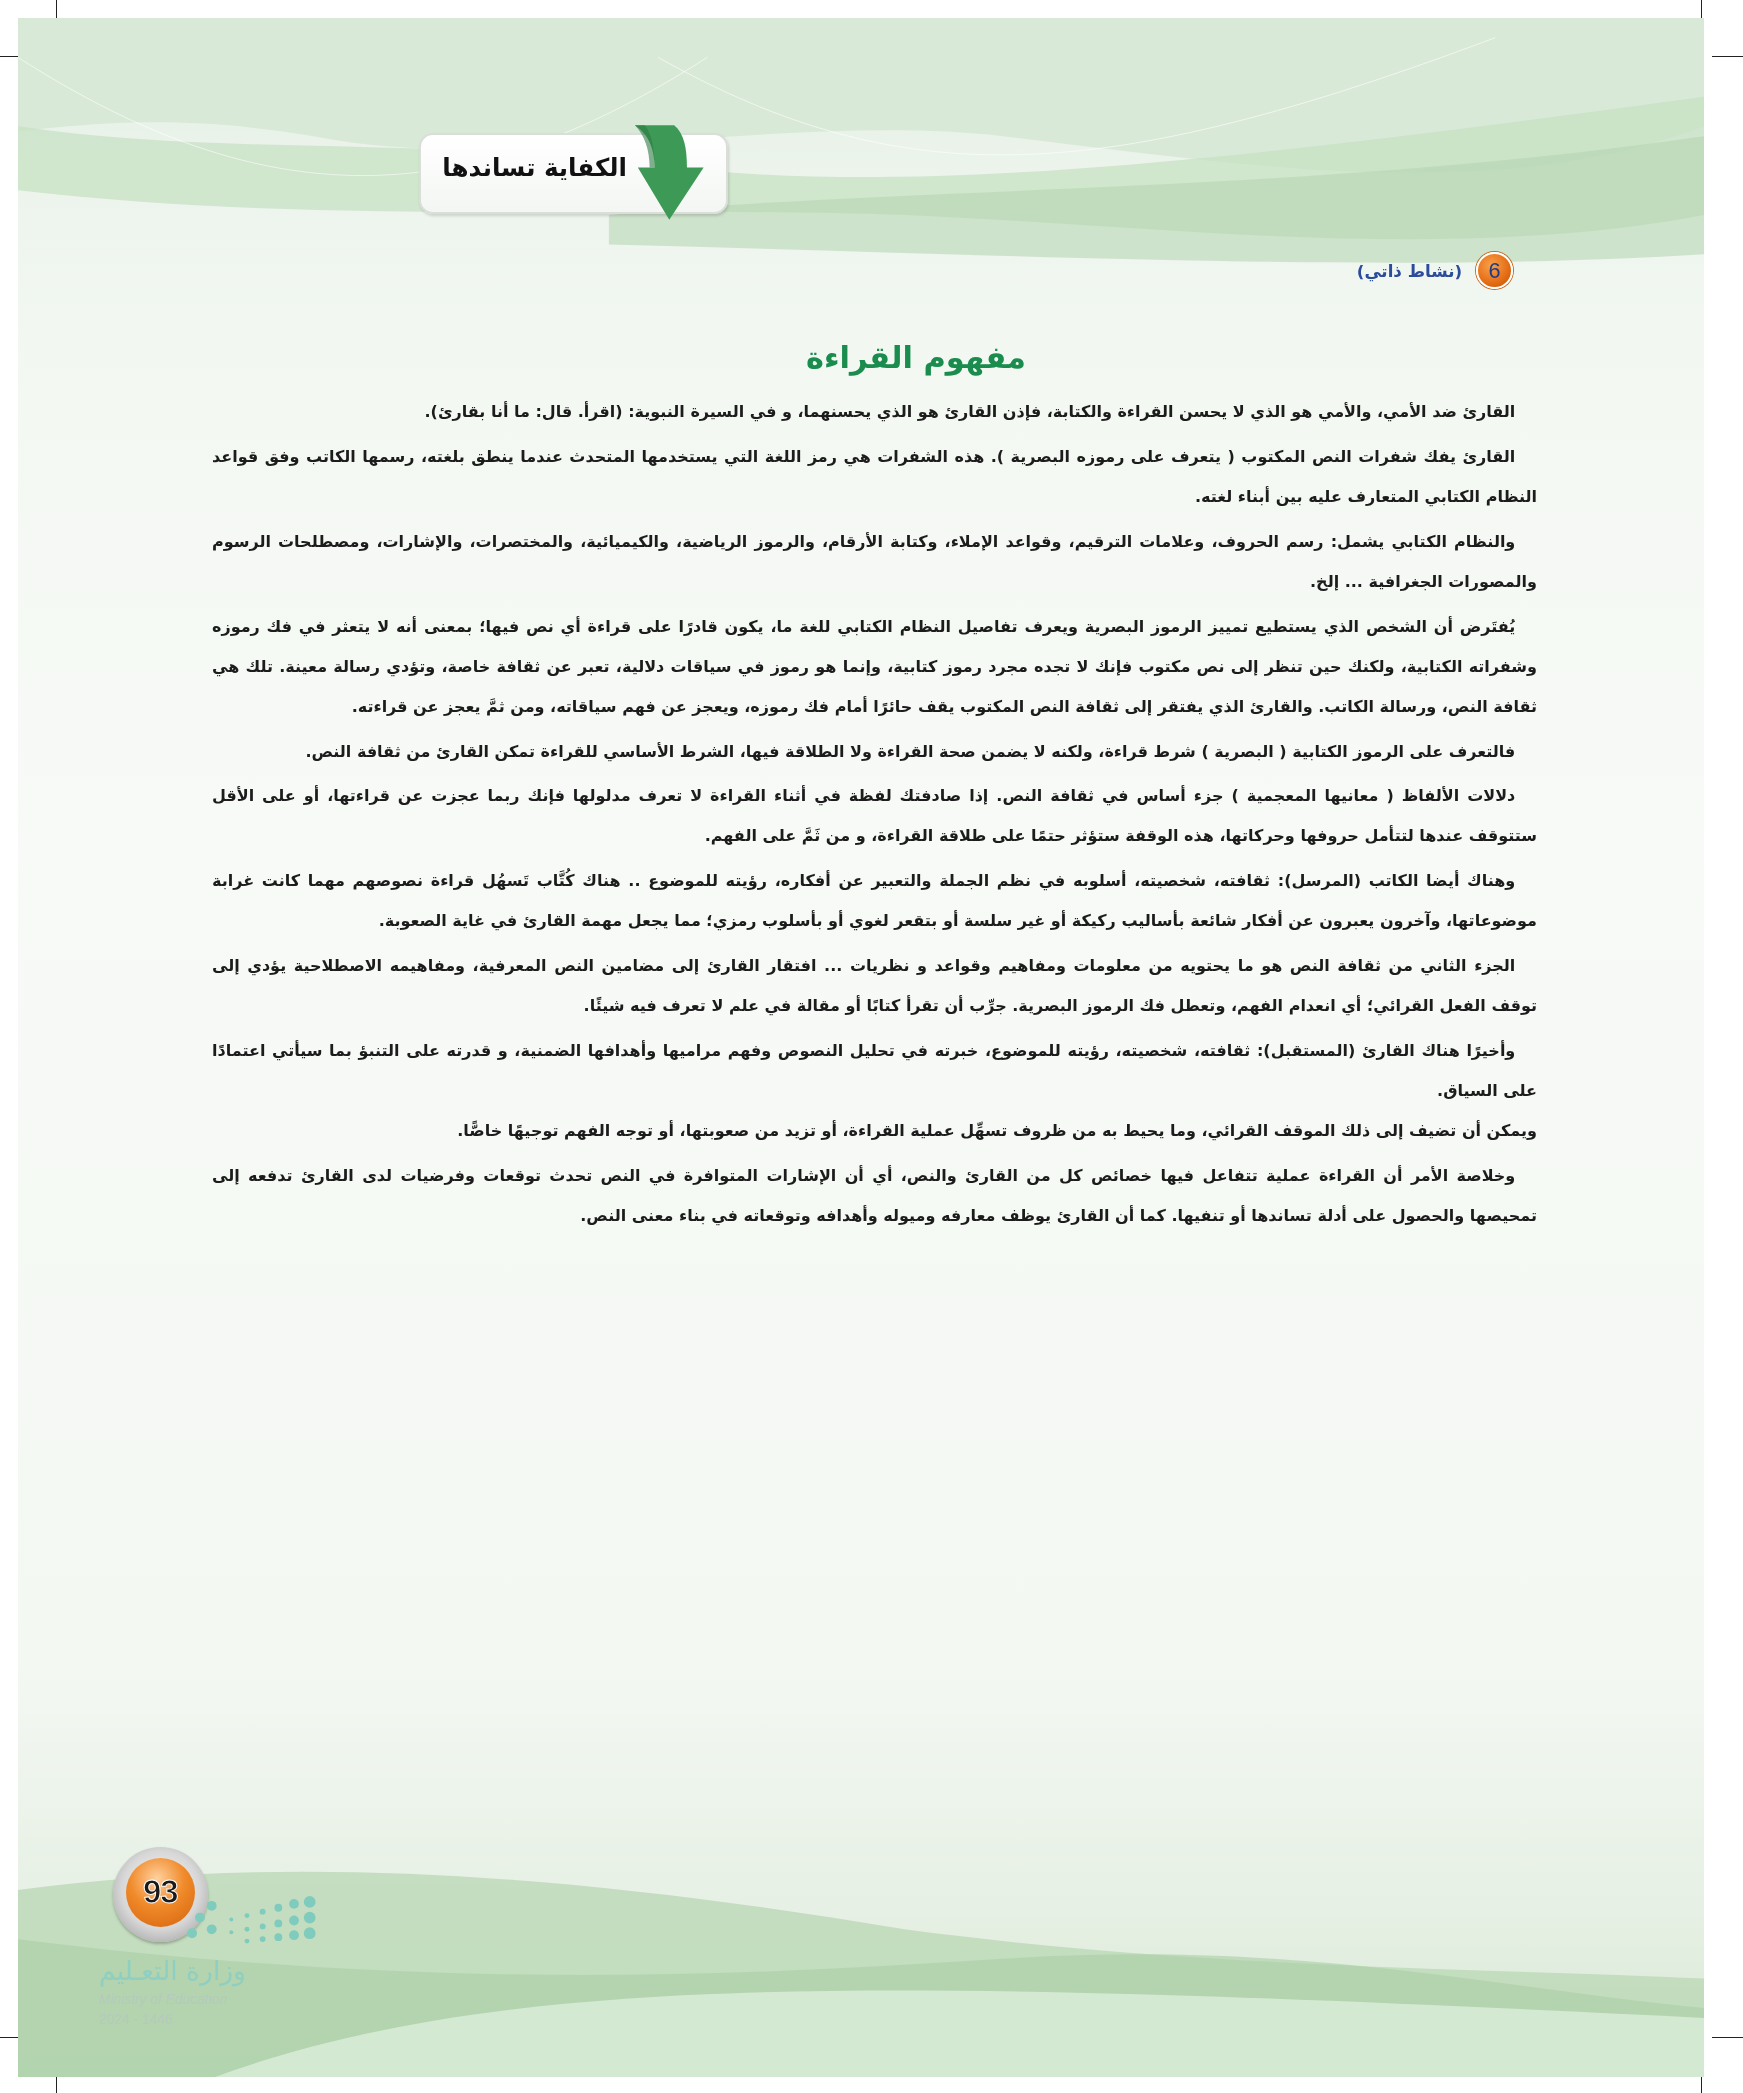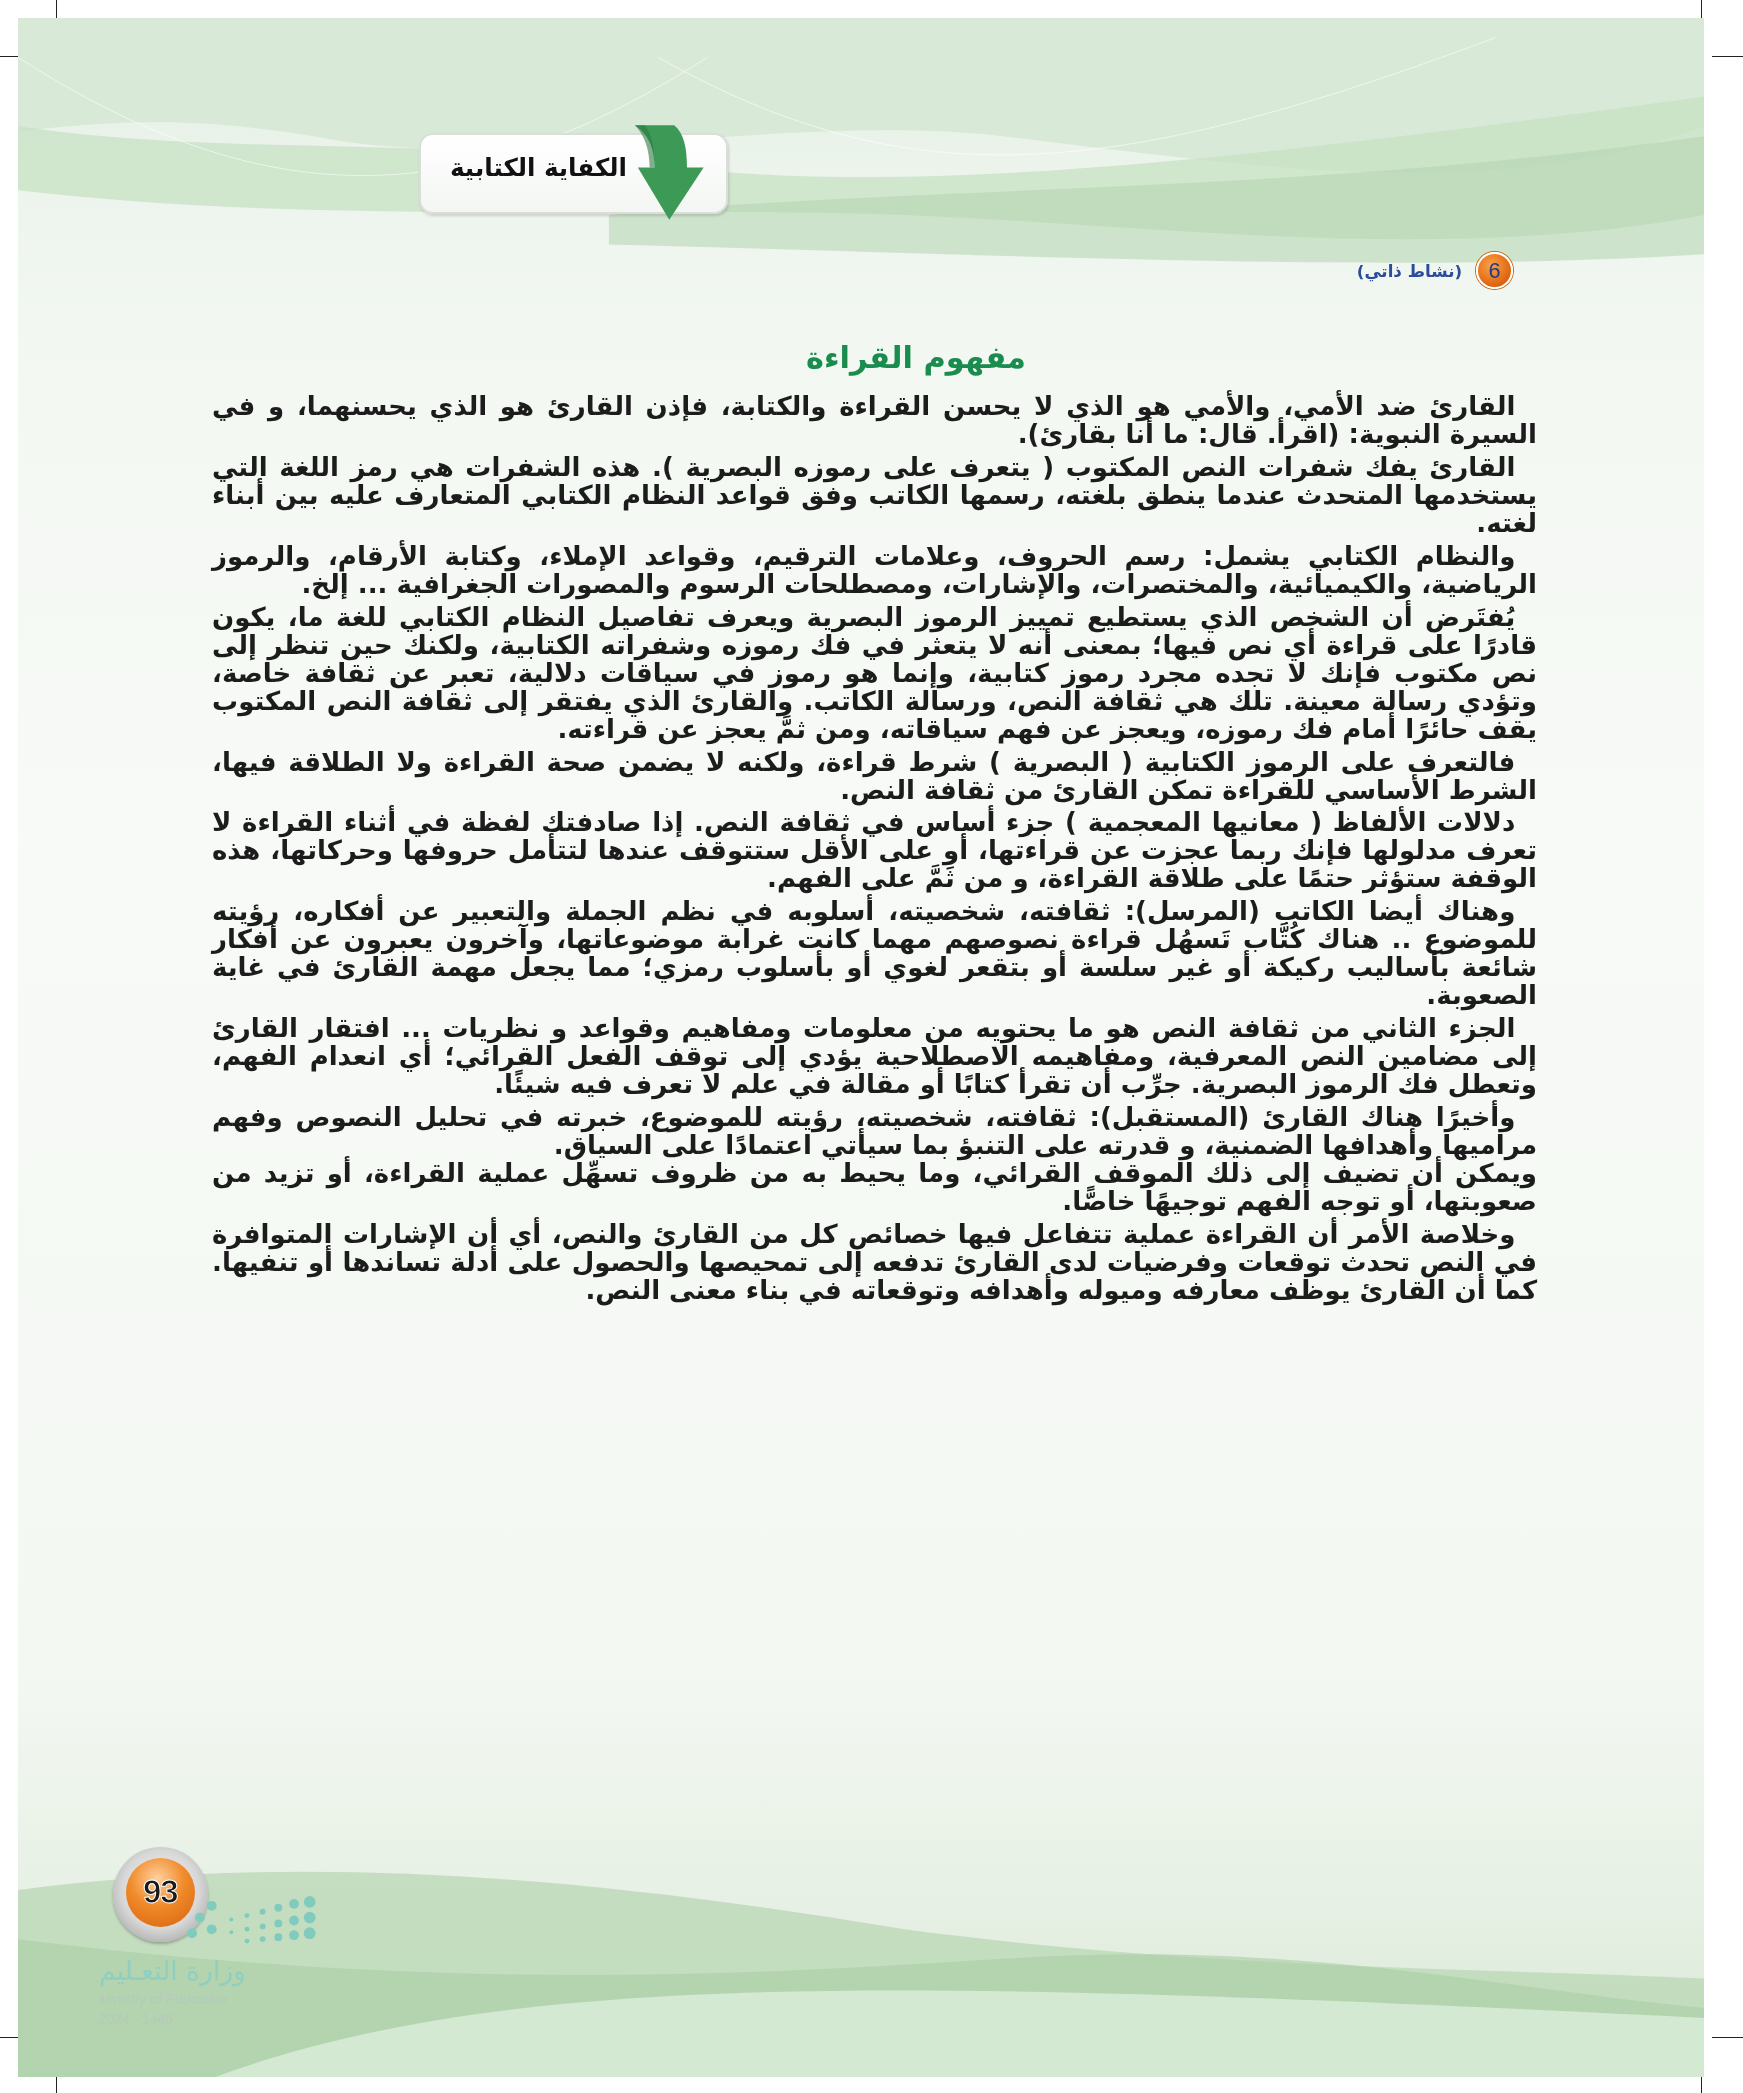--- a/index.html
+++ b/index.html
@@ -47,21 +47,21 @@
 
   .article-title {
     position: absolute; left: 0; width: 100%; top: 340px; text-align: center;
     color: #1a8c4e; font-weight: bold; font-size: 30.5px; direction: rtl; padding-left: 44px;
   }
 
   .article {
     position: absolute; left: 212px; width: 1325px; top: 392px;
     direction: rtl; text-align: justify;
     font-family: "DejaVu Sans", sans-serif; font-weight: bold;
-    font-size: 26px; line-height: 28px; color: #1c1c1c;
+    font-size: 16px; line-height: 40px; color: #1c1c1c;
   }
   .article p { margin: 0 0 4.9px 0; text-indent: 21.7px; text-align-last: right; }
   .article p.noindent { text-indent: 0; margin-bottom: 0; }
 
   .page-badge {
     position: absolute; left: 113px; top: 1847px; width: 95px; height: 95px; border-radius: 50%;
     background: radial-gradient(circle at 50% 45%, #ffffff 0%, #d7d7d7 55%, #8f8f8f 100%);
     box-shadow: 0 2px 3px rgba(0,0,0,0.25);
   }
   .page-badge-inner {
@@ -108,21 +108,21 @@
     <path d="M650,40 C900,180 1100,170 1500,20" stroke="#ffffff" stroke-width="1" fill="none" opacity="0.6"></path>
   </svg>
   <svg class="wave wave-bottom" viewBox="0 0 1712 260" preserveAspectRatio="none">
     <path d="M0,70 C300,30 600,60 900,110 C1200,150 1500,150 1712,160 L1712,260 L0,260 Z" fill="#bcd8b7" opacity="0.8"></path>
     <path d="M0,120 C400,170 700,160 1000,140 C1300,120 1500,170 1712,190 L1712,260 L0,260 Z" fill="#a9cea3" opacity="0.6"></path>
     <path d="M200,260 C500,150 900,160 1712,200 L1712,260 Z" fill="#dbeedb" opacity="0.8"></path>
   </svg>
 </div>
 
 <div class="section-tab">
-  <span class="section-tab-label">الكفاية الكتابية</span>
+  <span class="section-tab-label">الكفاية تساندها</span>
 </div>
 <svg class="section-arrow" viewBox="0 0 110 100">
   <path d="M5,2 L45,2 C55,10 58,25 58,45 L75,45 L40,98 L8,45 L25,45 C25,28 20,12 5,2 Z" fill="#3d9a56"></path>
   <path d="M5,2 L15,2 C22,10 25,25 25,45 L20,45 C20,28 15,12 5,2 Z" fill="#2f7c44" opacity="0.6"></path>
 </svg>
 
 <div class="task">
   <span class="task-number">6</span>
   <span class="task-tag">(نشاط ذاتي)</span>
 </div>

